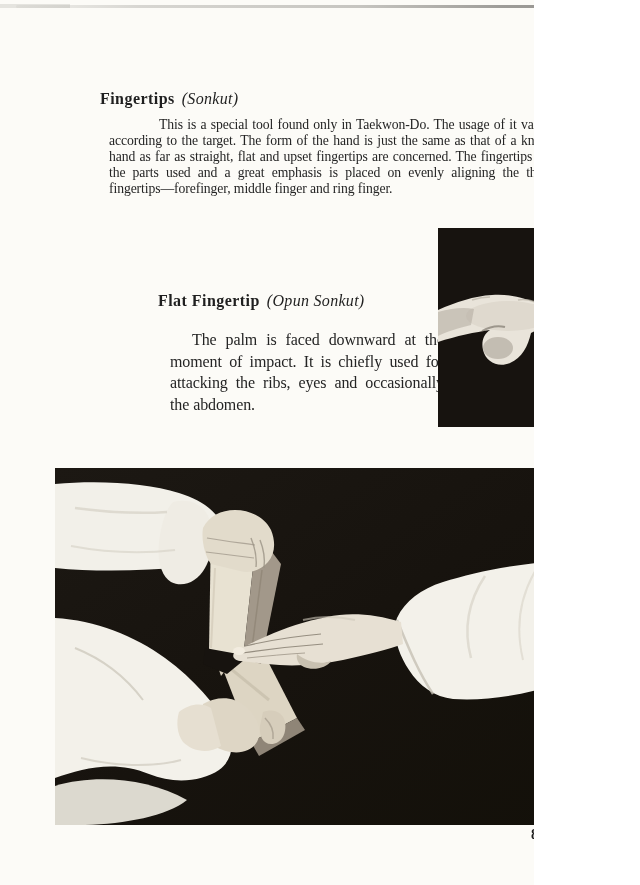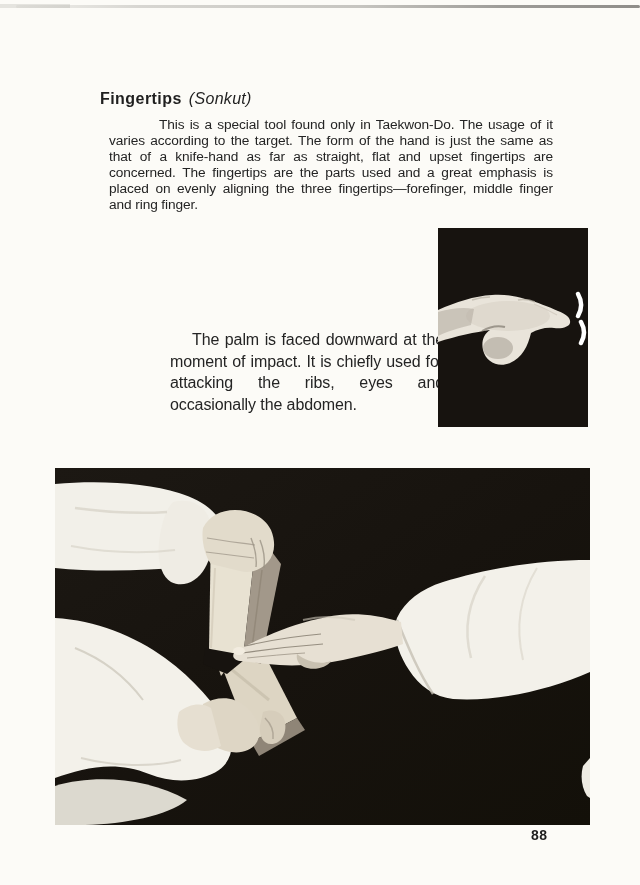--- a/index.html
+++ b/index.html
@@ -1,21 +1,21 @@
 <!DOCTYPE html>
 <html><head>
 <meta charset="utf-8">
 <style>
   html,body{margin:0;padding:0;}
   .page{
     position:relative;
-    width:640px;height:885px;
+    width:534px;height:885px;
     background:#fcfbf7;
     overflow:hidden;
-    font-family:Liberation Sans, sans-serif;
+    font-family:Liberation Serif, serif;
     color:#282828;
   }
   .scan-line{
     position:absolute;top:5px;left:16px;width:624px;height:3px;
     background:linear-gradient(90deg,
       rgba(150,148,142,0.10) 0%,
       rgba(130,128,122,0.30) 20%,
       rgba(110,108,102,0.38) 55%,
       rgba(80,78,74,0.55) 78%,
       rgba(70,68,64,0.60) 100%);
@@ -62,20 +62,21 @@
 
 <div class="page">
 
   <div class="scan-chip"></div>
   <div class="scan-line"></div>
 
   <h2 class="heading heading-1"><span>Fingertips</span><span class="h-alt">(Sonkut)</span></h2>
 
   <p class="body-par body-1">This is a special tool found only in Taekwon-Do. The usage of it varies according to the target. The form of the hand is just the same as that of a knife-hand as far as straight, flat and upset fingertips are concerned. The fingertips are the parts used and a great emphasis is placed on evenly aligning the three fingertips—forefinger, middle finger and ring finger.</p>
 
+  <h2 class="heading heading-2"><span>Flat Fingertip</span><span class="h-alt">(Opun Sonkut)</span></h2>
 
   <p class="body-par body-2">The palm is faced downward at the moment of impact. It is chiefly used for attacking the ribs, eyes and occasionally the abdomen.</p>
 
   <figure class="fig-small">
     <svg viewBox="0 0 150 199" aria-hidden="true">
       <rect x="0" y="0" width="150" height="199" fill="#17130f"></rect>
       <g>
         <path d="M0,82 C18,74 36,68 54,67 C66,66 77,68 87,71 C99,74 111,79 120,83
                  C128,86 133,90 132,95 C131,99 124,101 116,100 C108,99 100,101 93,105
                  C90,118 84,130 72,135 C60,140 48,134 45,122 C43,113 46,106 52,102

